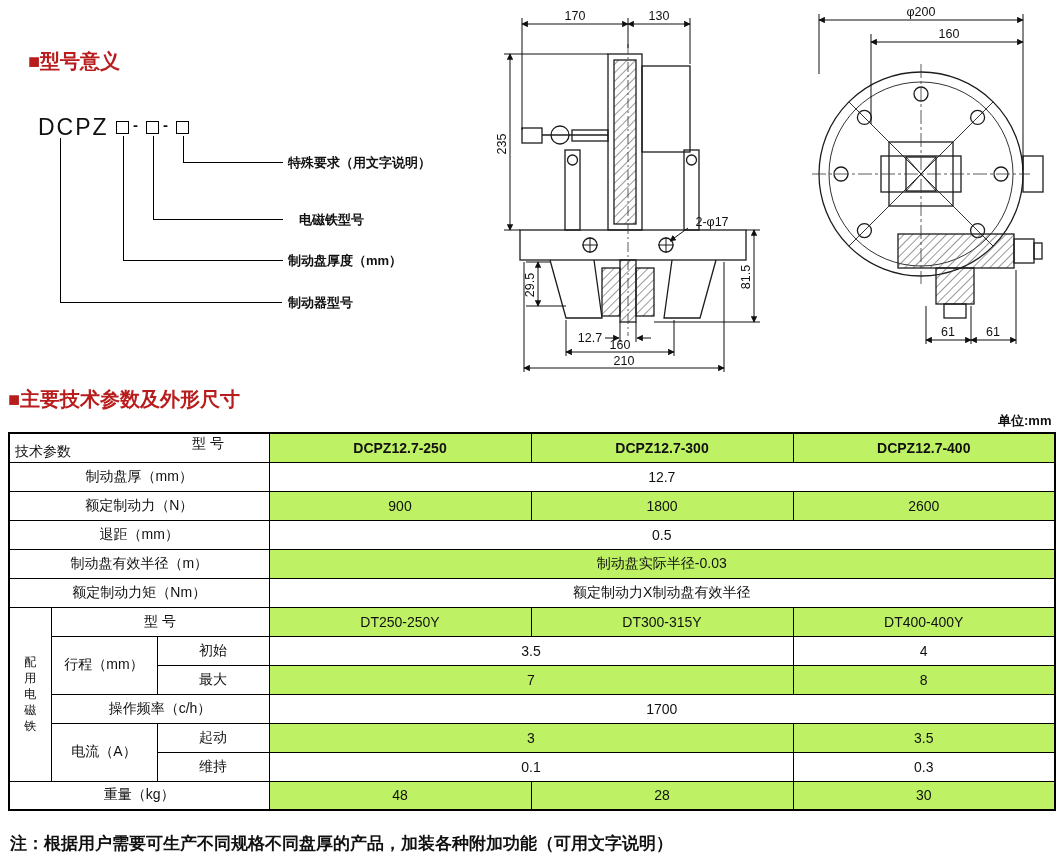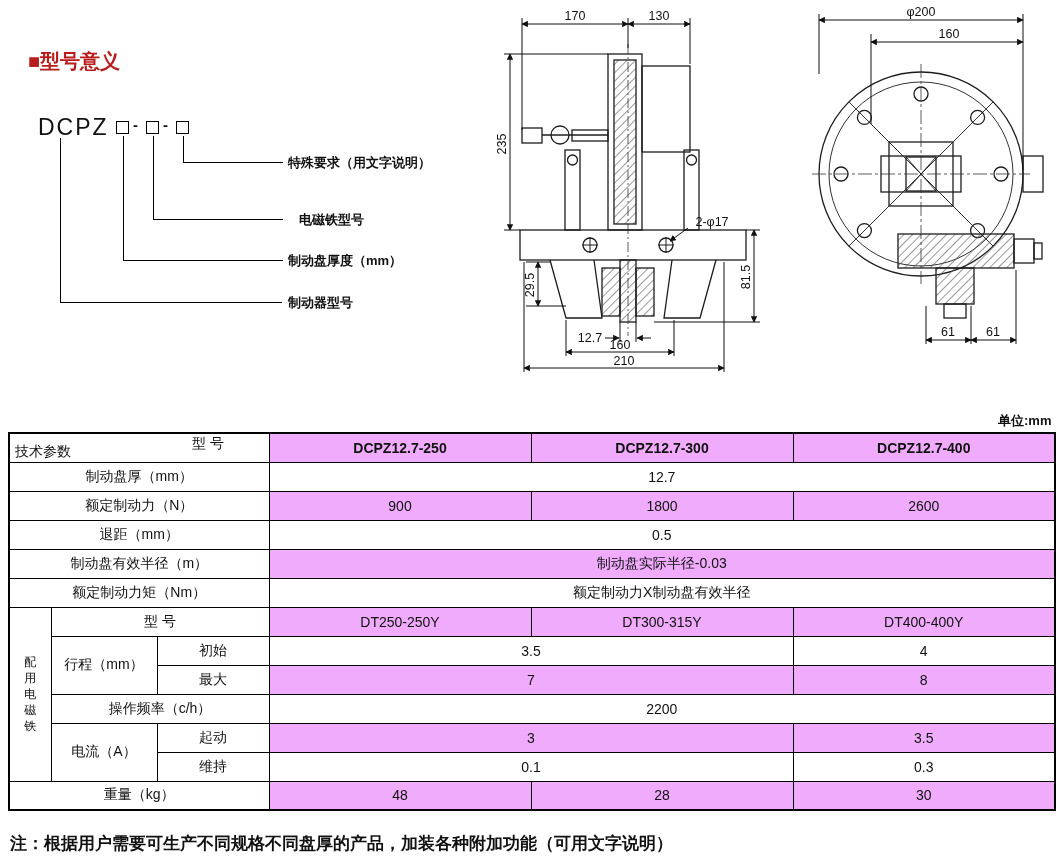--- a/index.html
+++ b/index.html
@@ -38,21 +38,21 @@
   
   #unit-label { position:absolute; left:998px; top:412px; font-size:13px; font-weight:bold; }
   #params-table {
     position:absolute; left:8px; top:432px; width:1046px;
     border-collapse:collapse; border:2px solid #000; table-layout:fixed;
   }
   #params-table td {
     border:1px solid #000; height:29px; text-align:center; vertical-align:middle;
     font-size:14px; padding:0 2px; background:#fff; overflow:hidden;
   }
-  #params-table td.shade { background:#f0abfc; }
+  #params-table td.shade { background:#bef264; }
   #params-table td.bold { font-weight:bold; }
   td.diag {
     position:relative; padding:0;
     background-image:linear-gradient(to bottom right,
       transparent calc(50% - 0.9px), #000 calc(50% - 0.2px),
       #000 calc(50% + 0.2px), transparent calc(50% + 0.9px));
   }
   .diag-top    { position:absolute; top:1px;  left:182px; font-size:14px; white-space:nowrap; }
   .diag-bottom { position:absolute; bottom:1px; left:5px; font-size:14px; white-space:nowrap; }
   td.vert .vtext { display:inline-block; width:16px; word-break:break-all; line-height:1.35; font-size:12px; }
@@ -208,20 +208,21 @@
       <line x1="185" y1="336" x2="230" y2="336" marker-start="url(#arS)" marker-end="url(#arS)"></line>
     </g>
     <g font-size="12.5" fill="#111" text-anchor="middle">
       <text x="135" y="12">φ200</text>
       <text x="163" y="34">160</text>
       <text x="162" y="332">61</text>
       <text x="207" y="332">61</text>
     </g>
   </svg>
 
+  <div id="sec2-title" class="sec-title">■主要技术参数及外形尺寸</div>
   <div id="unit-label">单位:mm</div>
 
   <table id="params-table">
     <colgroup>
       <col style="width:42px">
         <col style="width:106px">
         <col style="width:112px">
       <col style="width:262px">
         <col style="width:262px">
         <col style="width:262px">
@@ -282,21 +283,21 @@
       </tr>
 
       <tr>
         <td>最大</td>
         <td colspan="2" class="shade">7</td>
         <td class="shade">8</td>
       </tr>
 
       <tr>
         <td colspan="2">操作频率（c/h）</td>
-        <td colspan="3">2200</td>
+        <td colspan="3">1700</td>
       </tr>
 
       <tr>
         <td rowspan="2">电流（A）</td>
         <td>起动</td>
         <td colspan="2" class="shade">3</td>
         <td class="shade">3.5</td>
       </tr>
 
       <tr>

